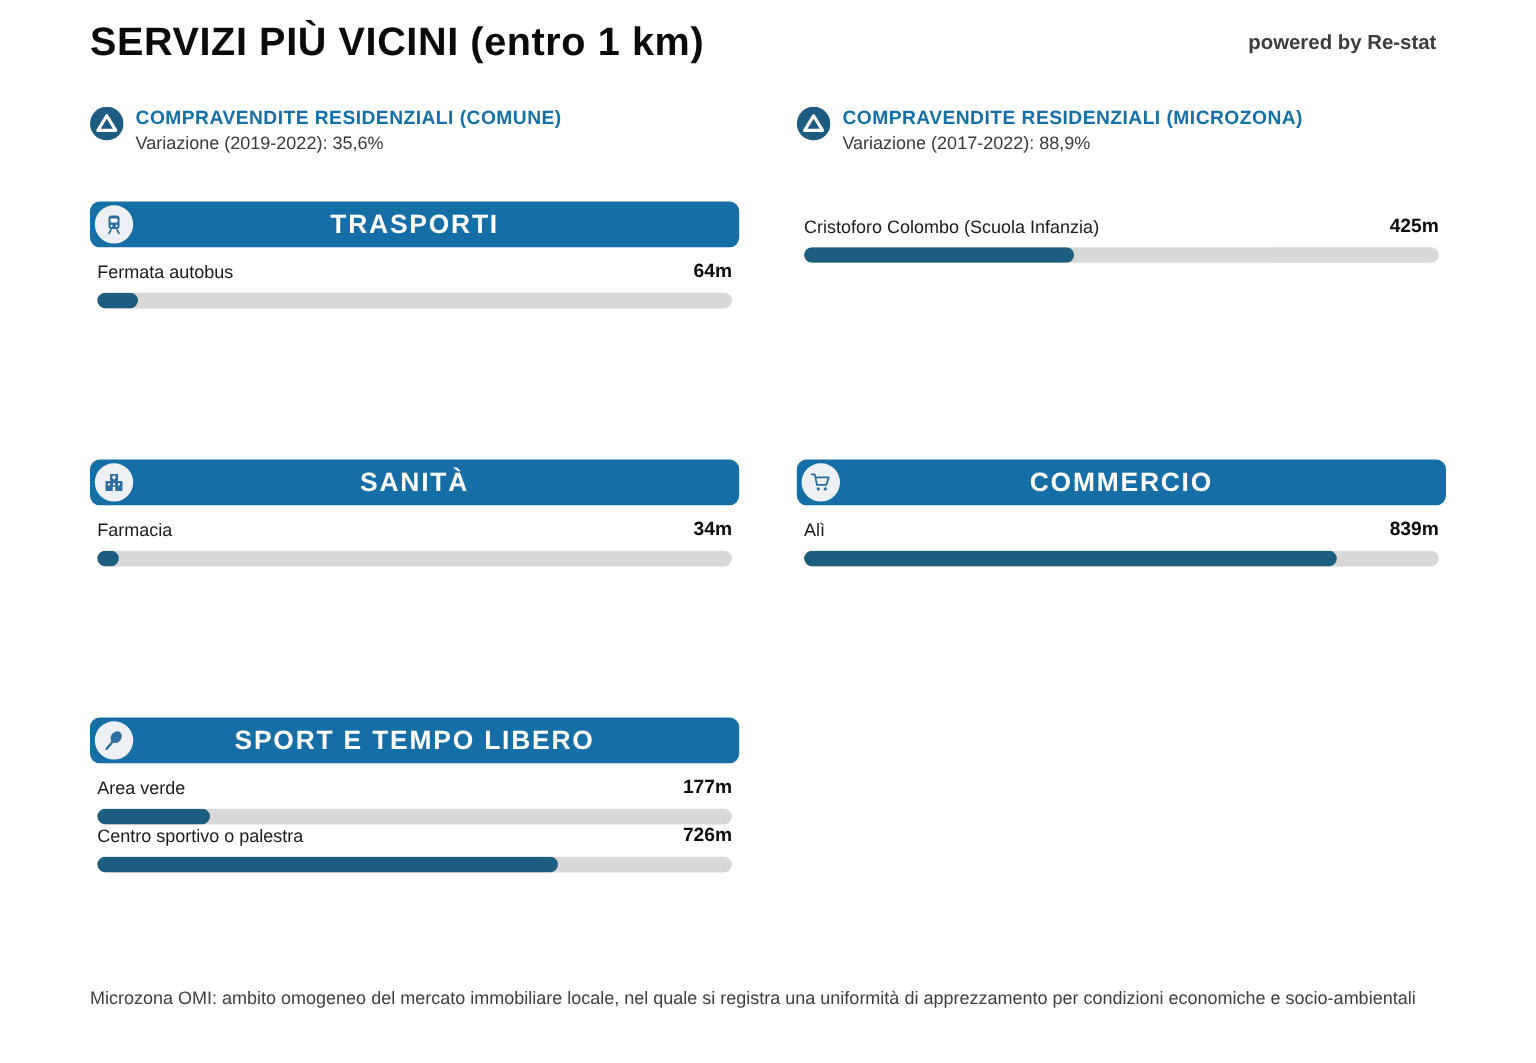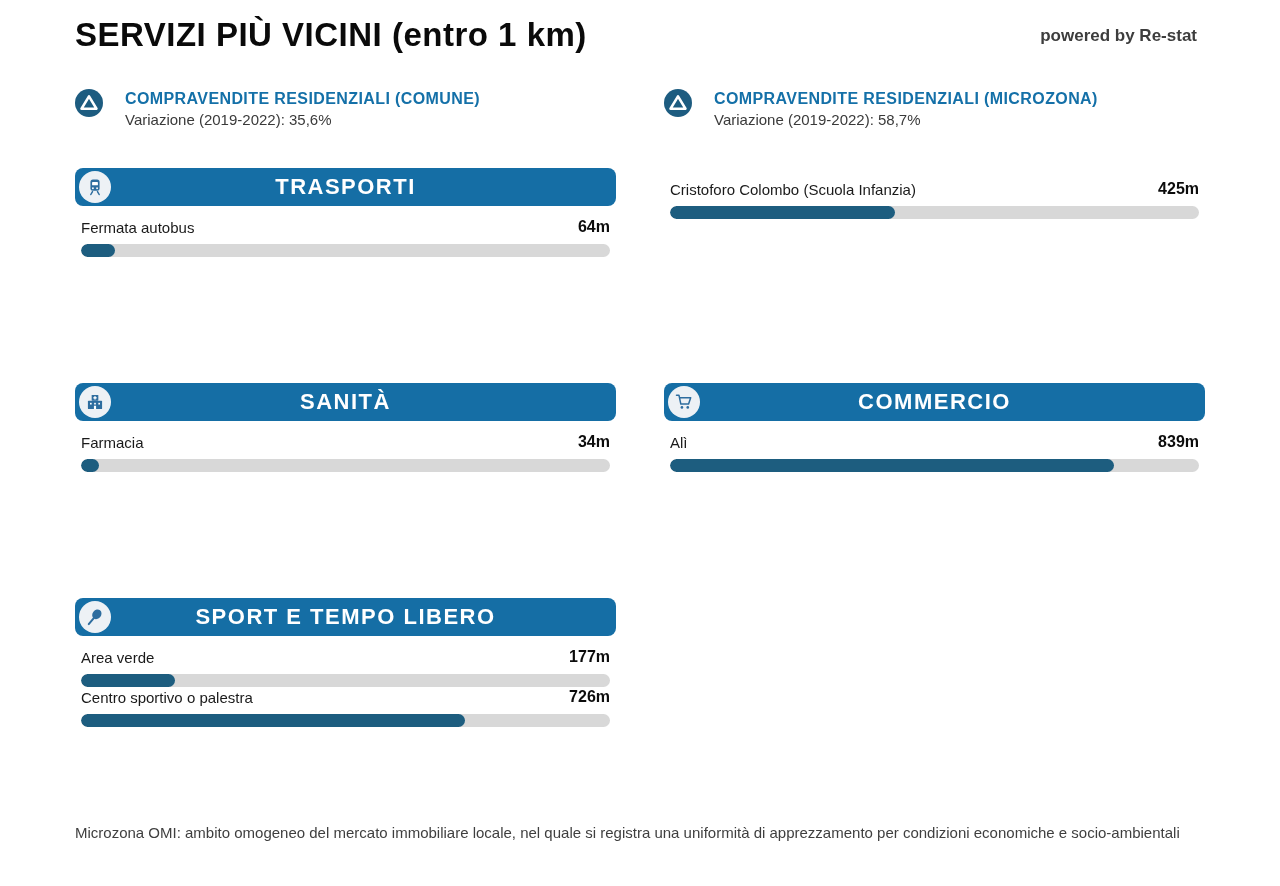--- a/index.html
+++ b/index.html
@@ -6,21 +6,21 @@
   html,body { width:1280px; height:886px; background:#ffffff; font-family:"Liberation Sans", sans-serif; }
   .page { position:relative; width:1272px; height:886px; background:#fff; overflow:hidden; }
 
   .title { position:absolute; left:75px; top:16px; font-size:33px; font-weight:800; color:#0a0a0a; letter-spacing:0.5px; }
   .powered { position:absolute; right:75px; top:26px; font-size:17px; font-weight:600; color:#3d3d3d; }
 
   .stat { position:absolute; top:89px; display:flex; align-items:flex-start; }
   .stat.left  { left:75px; }
   .stat.right { left:664px; }
   .stat-icon { width:28px; height:28px; flex:0 0 28px; }
-  .stat-text { margin-left:22px; }
+  .stat-text { margin-left:10px; }
   .stat-title { font-size:16px; font-weight:700; color:#1470a8; letter-spacing:0.4px; line-height:19px; }
   .stat-sub { font-size:15px; color:#3a3a3a; line-height:19px; margin-top:2px; }
 
   .sections { position:absolute; left:75px; top:168px; width:1130px;
               display:grid; grid-template-columns:541px 541px; column-gap:48px; grid-auto-rows:215px; }
 
   .section-header { height:38px; background:#156ea5; border-radius:8px; position:relative;
                     display:flex; align-items:center; justify-content:center; }
   .icon-circle { position:absolute; left:4px; top:3px; width:32px; height:32px; border-radius:50%;
                  background:#edf1f5; display:flex; align-items:center; justify-content:center; }
@@ -60,21 +60,21 @@
 
   <div class="stat right">
     <span class="stat-icon">
       <svg viewBox="0 0 32 32" width="28" height="28">
         <circle cx="16" cy="16" r="16" fill="#1d5c80"></circle>
         <path d="M16 8.5 L24.5 22.5 H7.5 Z" fill="#1d5c80" stroke="#ffffff" stroke-width="3" stroke-linejoin="round"></path>
       </svg>
     </span>
     <span class="stat-text">
       <div class="stat-title">COMPRAVENDITE RESIDENZIALI (MICROZONA)</div>
-      <div class="stat-sub">Variazione (2019-2022): 58,7%</div>
+      <div class="stat-sub">Variazione (2017-2022): 88,9%</div>
     </span>
   </div>
 
   <div class="sections">
 
     <div class="section">
       <div class="section-header">
         <span class="icon-circle">
           <svg viewBox="0 0 24 24" fill="none" stroke="#2e6d9f" stroke-width="1.8" stroke-linecap="round">
             <rect x="6.5" y="3" width="11" height="13.5" rx="3" fill="#2e6d9f" stroke="none"></rect>

